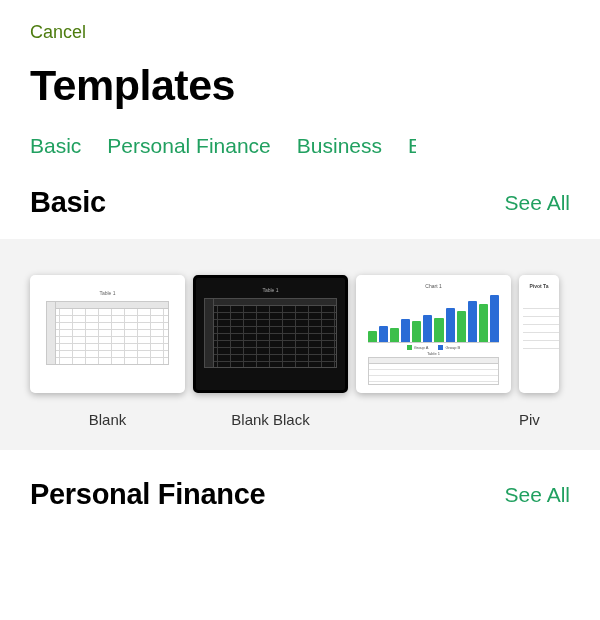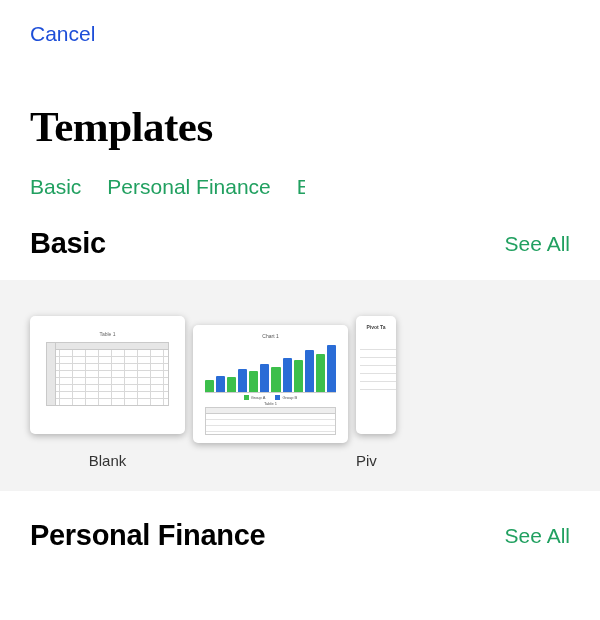--- a/index.html
+++ b/index.html
@@ -8,32 +8,31 @@
       height: 620px;
       font-family: -apple-system, BlinkMacSystemFont, "Helvetica Neue", sans-serif;
       background: #fff;
       overflow: hidden;
       color: #000;
     }
     .header {
       padding: 22px 30px 0 30px;
     }
     .cancel {
-      color: #1d4ed8;
-      font-size: 21px;
+      color: #4d7c0f;
+      font-size: 18px;
       font-weight: 400;
       cursor: pointer;
       display: inline-block;
     }
     .title {
       font-size: 43px;
       font-weight: 800;
       letter-spacing: -0.5px;
-      margin-top: 56px;
-      font-family: Liberation Serif, serif;
+      margin-top: 18px;
     }
     .tabs {
       display: flex;
       gap: 26px;
       margin-top: 24px;
       font-size: 21px;
       color: #21a060;
       white-space: nowrap;
       overflow: hidden;
     }
@@ -64,21 +63,20 @@
       font-size: 21px;
       cursor: pointer;
     }
     .band {
       background: #f3f3f3;
       margin-top: 20px;
       padding: 36px 0 22px 30px;
       display: flex;
       gap: 8px;
       overflow: hidden;
-      align-items: center;
     }
     .tile {
       width: 155px;
       flex-shrink: 0;
       text-align: center;
       cursor: pointer;
     }
     .thumb {
       width: 155px;
       height: 118px;
@@ -176,20 +174,21 @@
   </style>
 </head>
 <body>
 
 <div class="header">
   <div class="cancel">Cancel</div>
   <div class="title">Templates</div>
   <div class="tabs">
     <div class="tab">Basic</div>
     <div class="tab">Personal Finance</div>
+    <div class="tab">Business</div>
     <div class="tab cut">E</div>
   </div>
 </div>
 
 <div class="section">
   <div class="section-header">
     <div class="section-title">Basic</div>
     <div class="see-all">See All</div>
   </div>
   <div class="band">
@@ -197,20 +196,32 @@
       <div class="thumb light">
         <div class="grid-light">
           <div class="gtitle">Table 1</div>
           <div class="rows"></div>
             <div class="cols"></div>
           <div class="hdr"></div>
             <div class="sidec"></div>
         </div>
       </div>
       <div class="tile-label">Blank</div>
+    </div>
+    <div class="tile">
+      <div class="thumb dark">
+        <div class="grid-dark">
+          <div class="gtitle">Table 1</div>
+          <div class="rows"></div>
+            <div class="cols"></div>
+          <div class="hdr"></div>
+            <div class="sidec"></div>
+        </div>
+      </div>
+      <div class="tile-label">Blank Black</div>
     </div>
     <div class="tile">
       <div class="thumb chart">
         <div class="chart-title">Chart 1</div>
         <div class="bars">
           <div class="bar g" style="height:24%"></div>
             <div class="bar b" style="height:34%"></div>
           <div class="bar g" style="height:30%"></div>
             <div class="bar b" style="height:48%"></div>
           <div class="bar g" style="height:44%"></div>

